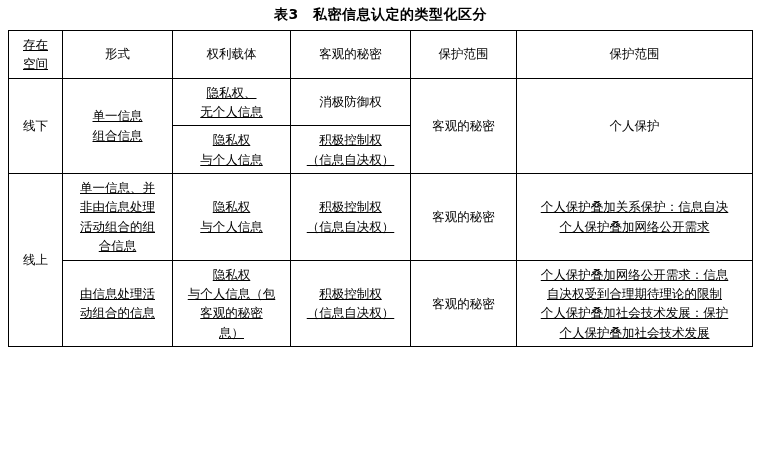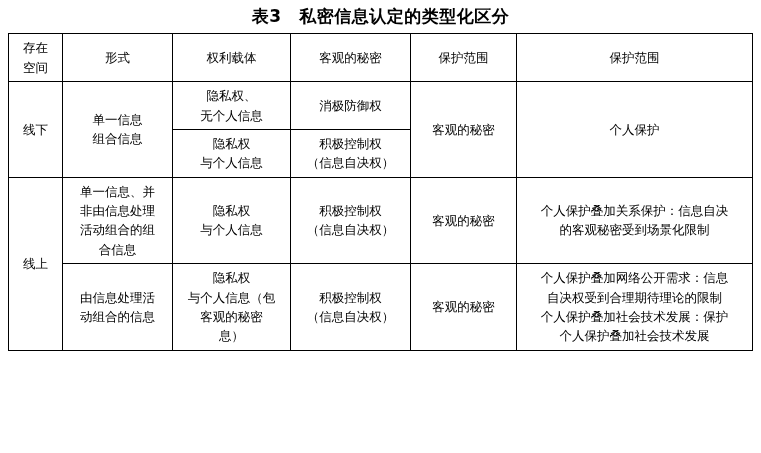--- a/index.html
+++ b/index.html
@@ -16,21 +16,21 @@
     overflow: hidden;
   }
   .page {
     width: 761px;
     height: 453px;
     position: relative;
     box-sizing: border-box;
   }
   .table-title {
     text-align: center;
-    font-size: 17px;
+    font-size: 14px;
     font-weight: bold;
     letter-spacing: 0.5px;
     padding: 6px 0 7px 0;
     line-height: 1.2;
   }
   table.main {
     border-collapse: collapse;
     width: 744px;
     margin: 0 auto;
     table-layout: fixed;
@@ -48,21 +48,21 @@
   .hdr td {
     height: 38px;
     font-size: 12.5px;
   }
   .col1 { width: 54px; }
   .col2 { width: 110px; }
   .col3 { width: 118px; }
   .col4 { width: 120px; }
   .col5 { width: 106px; }
   .col6 { width: 236px; }
-  .cellblock { display: block; }
+  .cellblock { display: block; text-decoration: underline; }
 </style>
 </head>
 <body>
 
 <div class="page">
 
   <div class="table-title">表3　私密信息认定的类型化区分</div>
 
   <table class="main">
     <colgroup>
@@ -124,21 +124,21 @@
           <span class="cellblock">隐私权</span>
           <span class="cellblock">与个人信息</span>
         </td>
         <td>
           <span class="cellblock">积极控制权</span>
           <span class="cellblock">（信息自决权）</span>
         </td>
         <td>客观的秘密</td>
         <td>
           <span class="cellblock">个人保护叠加关系保护：信息自决</span>
-          <span class="cellblock">的客观秘密受到场景化限制</span>
+          <span class="cellblock">个人保护叠加网络公开需求</span>
         </td>
       </tr>
 
       <tr>
         <td>
           <span class="cellblock">由信息处理活</span>
           <span class="cellblock">动组合的信息</span>
         </td>
         <td>
           <span class="cellblock">隐私权</span>

